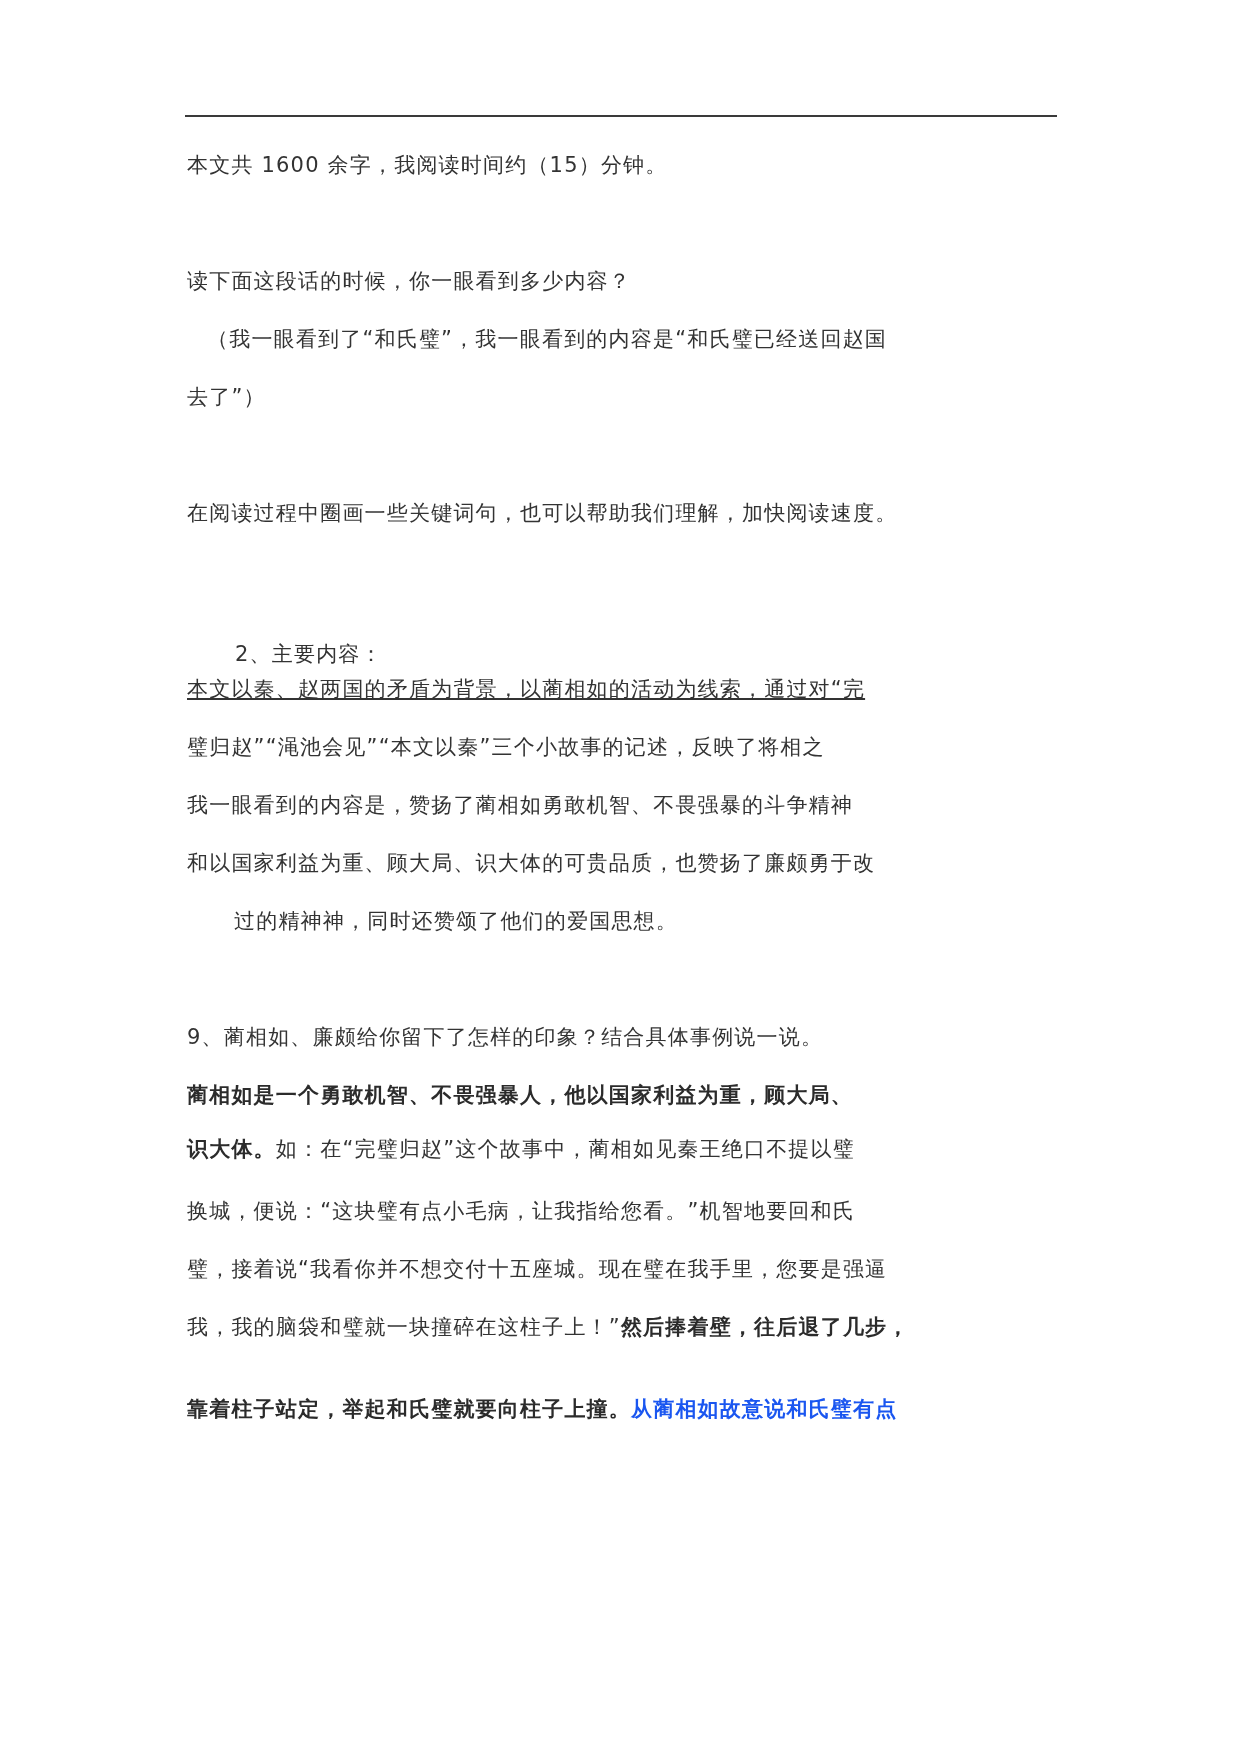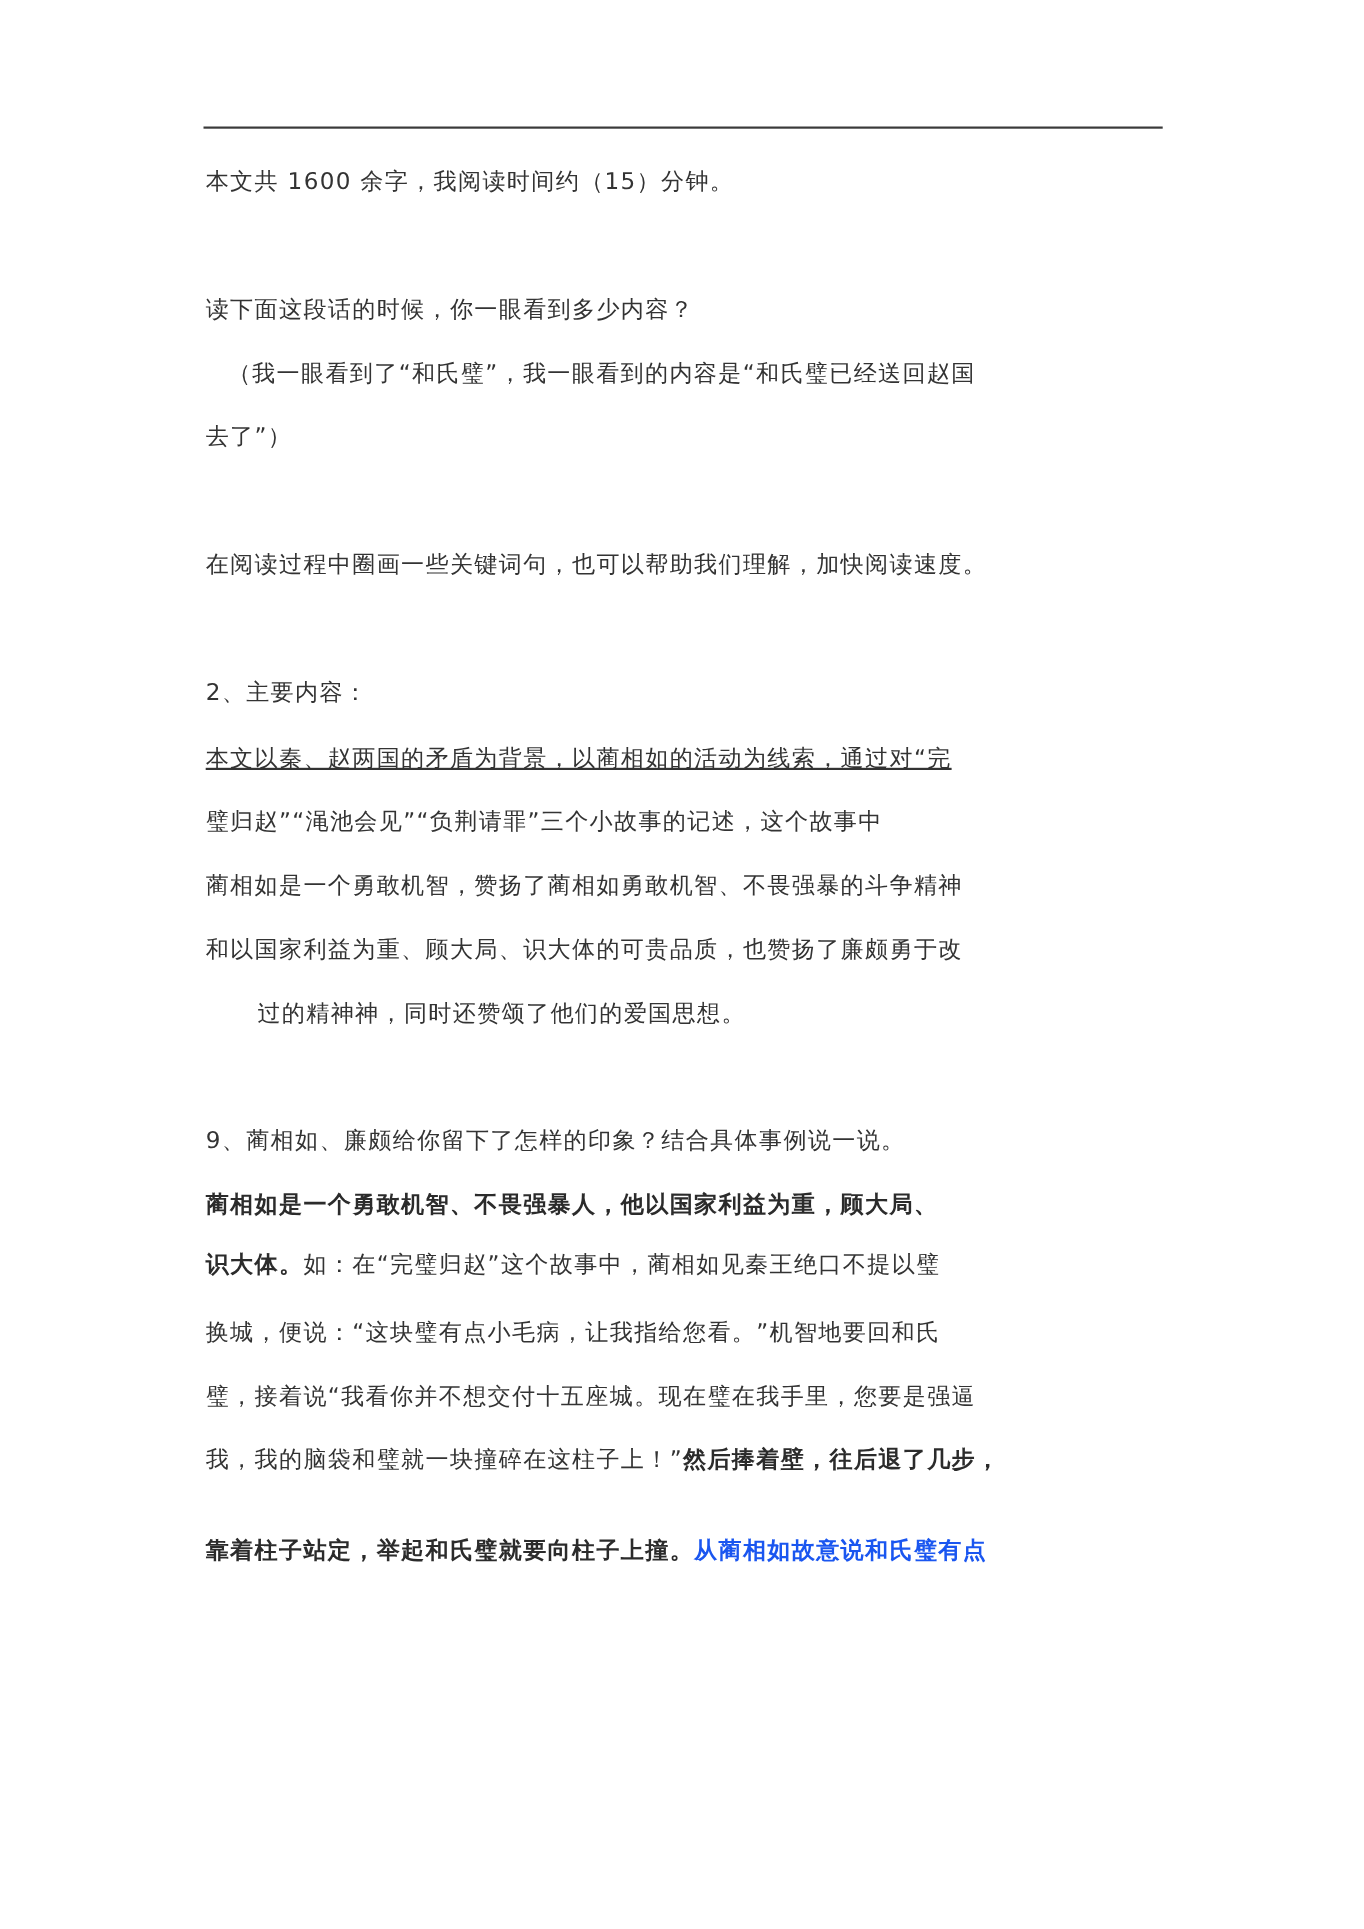--- a/index.html
+++ b/index.html
@@ -17,24 +17,24 @@
 <div class="rule"></div>
 
 <div class="line" style="top:150px;">本文共 1600 余字，我阅读时间约（15）分钟。</div>
 
 <div class="line" style="top:266px;">读下面这段话的时候，你一眼看到多少内容？</div>
 <div class="line" style="top:324px;margin-left:20px;">（我一眼看到了“和氏璧”，我一眼看到的内容是“和氏璧已经送回赵国</div>
 <div class="line" style="top:382px;">去了”）</div>
 
 <div class="line" style="top:498px;">在阅读过程中圈画一些关键词句，也可以帮助我们理解，加快阅读速度。</div>
 
-<div class="line" style="top:614px;">2、主要内容：</div>
+<div class="line" style="top:639px;margin-left:48px;">2、主要内容：</div>
 <div class="line" style="top:674px;text-decoration:underline;">本文以秦、赵两国的矛盾为背景，以蔺相如的活动为线索，通过对“完</div>
-<div class="line" style="top:732px;">璧归赵”“渑池会见”“负荆请罪”三个小故事的记述，这个故事中</div>
-<div class="line" style="top:790px;">蔺相如是一个勇敢机智，赞扬了蔺相如勇敢机智、不畏强暴的斗争精神</div>
+<div class="line" style="top:732px;">璧归赵”“渑池会见”“本文以秦”三个小故事的记述，反映了将相之</div>
+<div class="line" style="top:790px;">我一眼看到的内容是，赞扬了蔺相如勇敢机智、不畏强暴的斗争精神</div>
 <div class="line" style="top:848px;">和以国家利益为重、顾大局、识大体的可贵品质，也赞扬了廉颇勇于改</div>
 <div class="line" style="top:906px;margin-left:47px;">过的精神神，同时还赞颂了他们的爱国思想。</div>
 
 <div class="line" style="top:1022px;">9、蔺相如、廉颇给你留下了怎样的印象？结合具体事例说一说。</div>
 <div class="line b" style="top:1080px;">蔺相如是一个勇敢机智、不畏强暴人，他以国家利益为重，顾大局、</div>
 <div class="line" style="top:1134px;"><span class="b">识大体。</span><span>如：在“完璧归赵”这个故事中，蔺相如见秦王绝口不提以璧</span></div>
 <div class="line" style="top:1196px;">换城，便说：“这块璧有点小毛病，让我指给您看。”机智地要回和氏</div>
 <div class="line" style="top:1254px;">璧，接着说“我看你并不想交付十五座城。现在璧在我手里，您要是强逼</div>
 <div class="line" style="top:1312px;"><span>我，我的脑袋和璧就一块撞碎在这柱子上！”</span><span class="b">然后捧着壁，往后退了几步，</span></div>
 <div class="line" style="top:1370px;margin-top:24px;"><span class="b">靠着柱子站定，举起和氏璧就要向柱子上撞。</span><span class="blue">从蔺相如故意说和氏璧有点</span></div>

